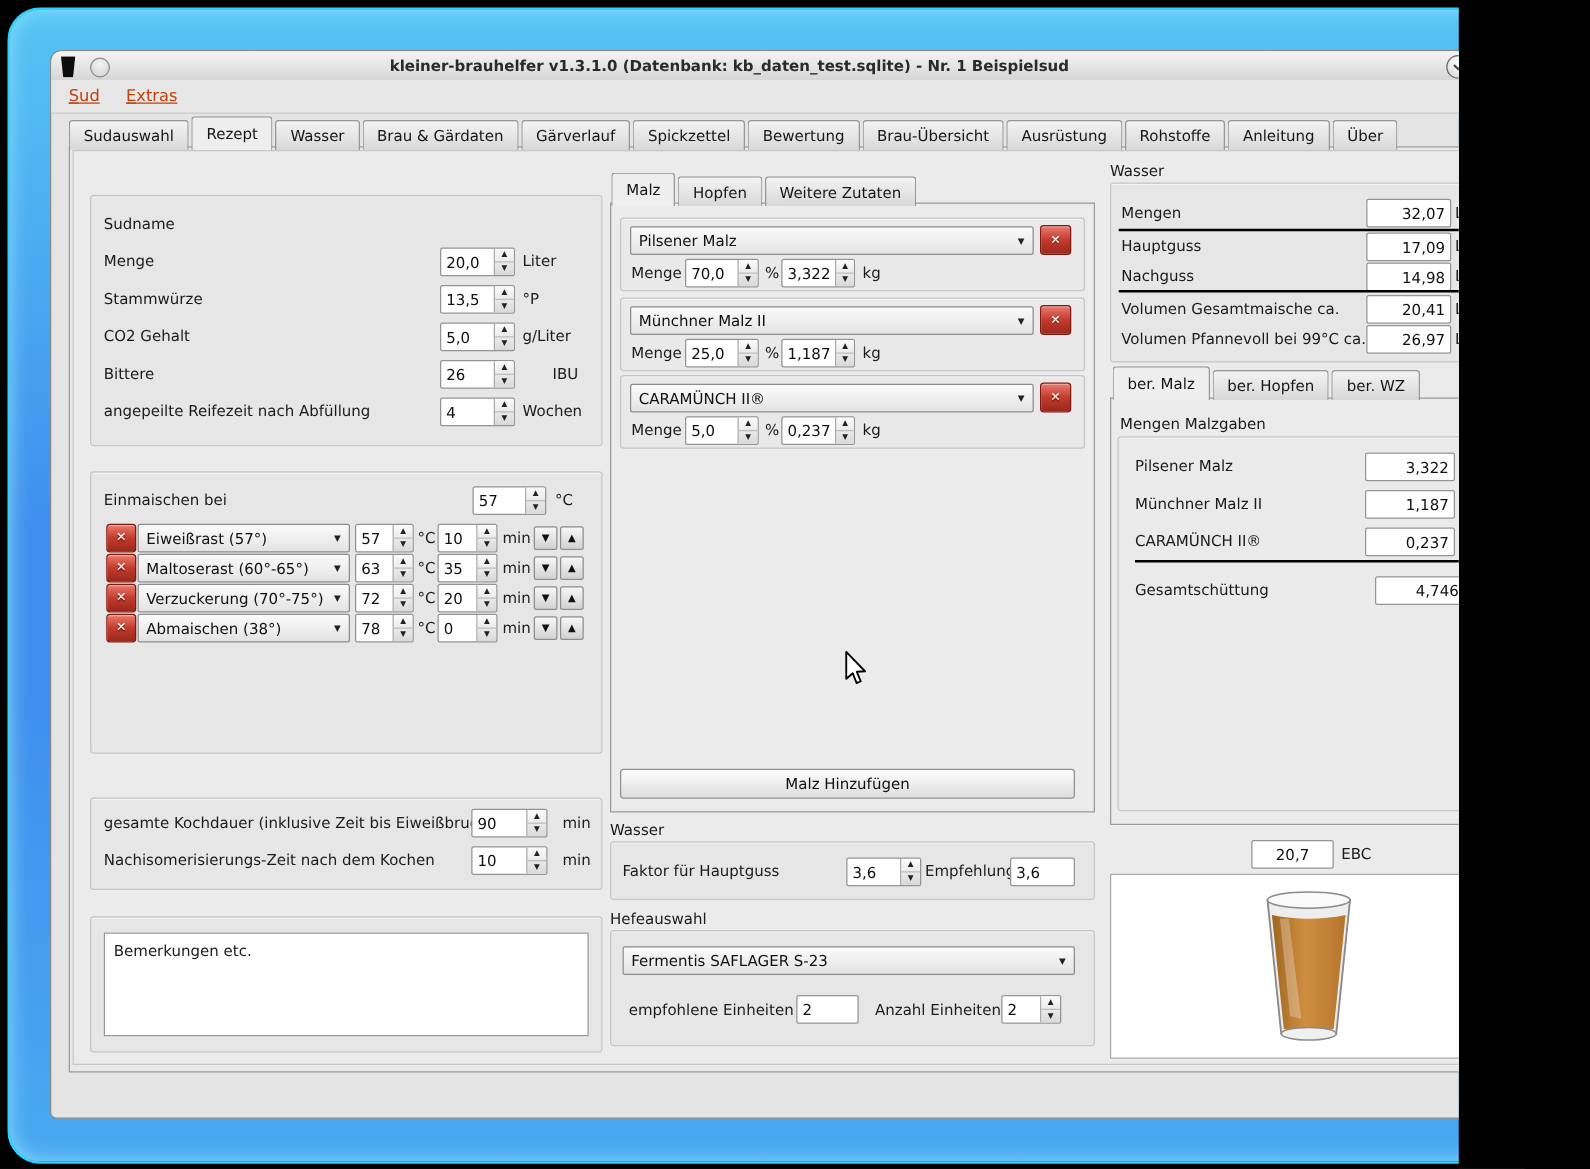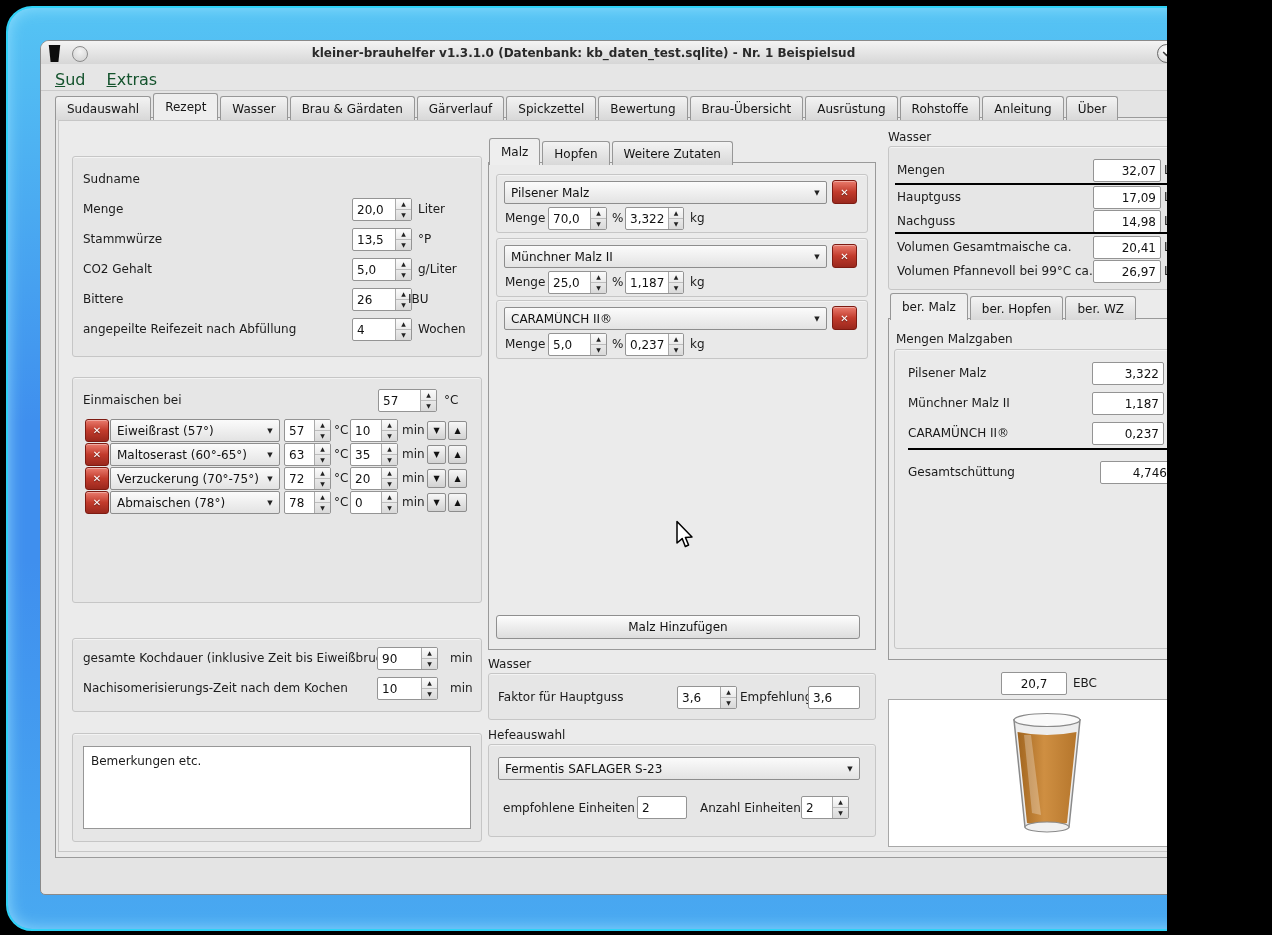--- a/index.html
+++ b/index.html
@@ -8,21 +8,21 @@
   
   .glow{position:absolute;left:6px;top:6px;width:1258px;height:921px;border-radius:26px;
         background:linear-gradient(180deg,#55c4f4 0%,#3f8fee 45%,#3f8fee 60%,#49a9f1 100%);
         border:2px solid #2fd2f7;box-shadow:inset 0 0 16px rgba(150,226,255,.85);}
   .window{position:absolute;left:40px;top:40px;width:1192px;height:853px;background:#e4e4e4;
           border:1px solid #8a8a8a;border-radius:9px 9px 5px 5px;overflow:hidden;}
   .titlebar{position:absolute;left:41px;top:41px;width:1190px;height:24px;
             background:linear-gradient(#f4f4f4,#d5d5d5);border-radius:8px 8px 0 0;}
   .title{position:absolute;left:0;right:0;top:46px;text-align:center;font-size:12px;color:#2a2a2a;font-weight:bold;}
   .menubar{position:absolute;left:41px;top:64px;width:1190px;height:26px;background:#e6e6e6;border-bottom:1px solid #cacaca;}
-  .menu-item{display:inline-block;font-size:16px;color:#14532d;padding:6px 8px 0 8px;}
+  .menu-item{display:inline-block;font-size:13px;color:#c2410c;padding:6px 8px 0 8px;text-decoration:underline;}
   .menu-item::first-letter{text-decoration:underline;}
   .wbtn{position:absolute;top:44px;width:17px;height:17px;border-radius:50%;
         background:radial-gradient(circle at 50% 32%,#ffffff,#d2d2d2);border:1px solid #676767;
         display:flex;align-items:center;justify-content:center;}
   .stickybtn{position:absolute;left:72px;top:46px;width:14px;height:14px;border-radius:50%;
         background:radial-gradient(circle at 50% 32%,#f4f4f4,#cfcfcf);border:1px solid #8b8b8b;}
   .appicon{position:absolute;left:48px;top:45px;width:13px;height:17px;background:#0d0d0d;
         clip-path:polygon(6% 0,94% 0,80% 100%,20% 100%);}
   
   .tabrow{position:absolute;display:flex;align-items:flex-end;z-index:5;}
@@ -144,21 +144,21 @@
   <span class="lbl" style="left:418px;top:262px">g/Liter</span>
 
   <span class="lbl" style="left:83px;top:292px">Bittere</span>
   <span class="spin" style="left:352px;top:288px;width:58px">
     <span class="spin-val">26</span>
     <span class="spin-btns">
         <span class="sb">▲</span>
         <span class="sb">▼</span>
       </span>
   </span>
-  <span class="lbl" style="left:408px;top:292px">IBU</span>
+  <span class="lbl" style="left:442px;top:292px">IBU</span>
 
   <span class="lbl" style="left:83px;top:322px">angepeilte Reifezeit nach Abfüllung</span>
   <span class="spin" style="left:352px;top:318px;width:58px">
     <span class="spin-val">4</span>
     <span class="spin-btns">
         <span class="sb">▲</span>
         <span class="sb">▼</span>
       </span>
   </span>
   <span class="lbl" style="left:418px;top:322px">Wochen</span>
@@ -241,21 +241,21 @@
         <span class="sb">▲</span>
         <span class="sb">▼</span>
       </span>
   </span>
   <span class="lbl" style="left:402px;top:471px">min</span>
   <span class="mvbtn" style="left:427px;top:469px;width:17px;height:17px">▼</span>
   <span class="mvbtn" style="left:448px;top:469px;width:17px;height:17px">▲</span>
 
   <span class="xbtn" style="left:85px;top:491px;width:22px;height:21px">✕</span>
   <span class="sel" style="left:110px;top:491px;width:168px">
-    <span class="sel-val">Abmaischen (78°)</span>
+    <span class="sel-val">Abmaischen (38°)</span>
     <span class="sel-ar">▼</span>
   </span>
   <span class="spin" style="left:284px;top:491px;width:45px">
     <span class="spin-val">78</span>
     <span class="spin-btns">
         <span class="sb">▲</span>
         <span class="sb">▼</span>
       </span>
   </span>
   <span class="lbl" style="left:334px;top:495px">°C</span>

